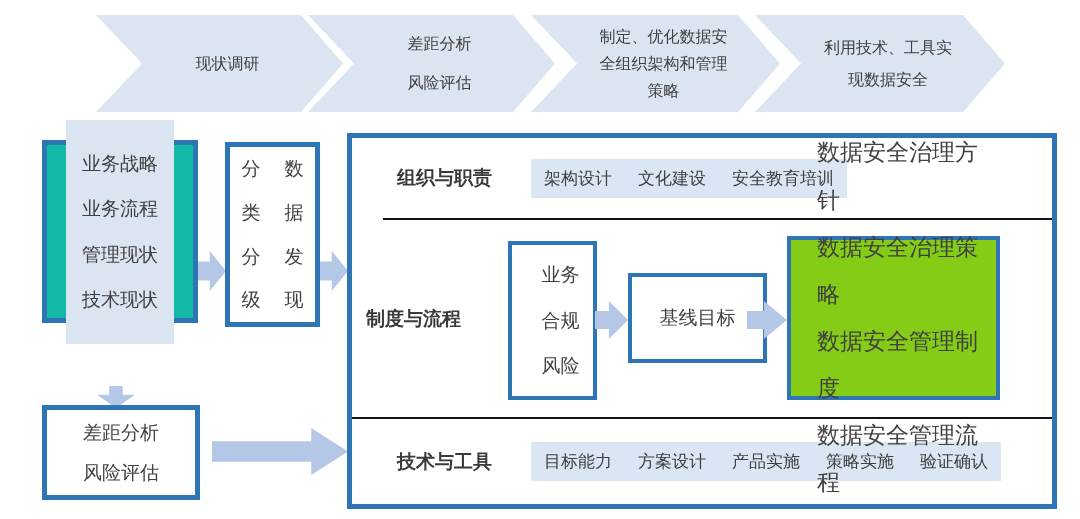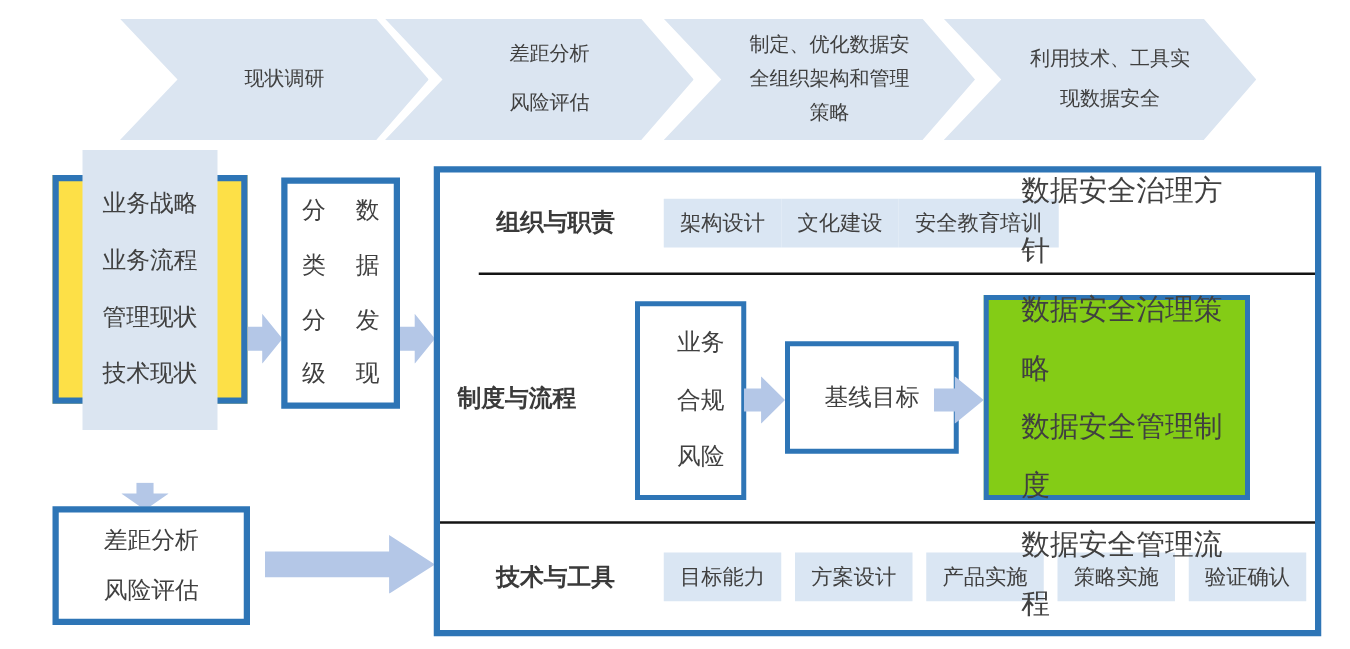--- a/index.html
+++ b/index.html
@@ -23,21 +23,21 @@
              padding-left:26px;padding-right:10px;line-height:1.7;}
   .chev1{left:96px;width:247px;}
   .chev2{left:308px;width:247px;}
   .chev3{left:531px;width:249px;}
   .chev4{left:755px;width:250px;}
   .chev2 .chev-text{line-height:2.4;}
   .chev4 .chev-text{line-height:2.0;}
 
   
   .box-current{position:absolute;left:42px;top:140px;width:156px;height:183px;
-               border:5px solid var(--c-border);background:#fde047;
+               border:5px solid var(--c-border);background:#14b8a6;
                display:flex;align-items:center;justify-content:center;}
   .box-current-inner{width:108px;height:224px;background:var(--c-light);
                display:flex;align-items:center;justify-content:center;
                font-size:19px;line-height:2.37;white-space:pre-line;text-align:center;}
   .box-classify{position:absolute;left:225px;top:142px;width:95px;height:185px;
                border:5px solid var(--c-border);background:#fff;
                display:flex;align-items:center;justify-content:center;gap:24px;}
   .vcol{font-size:19px;line-height:2.3;white-space:pre-line;text-align:center;}
   .box-gap{position:absolute;left:42px;top:405px;width:158px;height:95px;
                border:5px solid var(--c-border);background:#fff;
@@ -58,21 +58,21 @@
 
   
   .main-box{position:absolute;left:347px;top:133px;width:710px;height:376px;
             border:5px solid var(--c-border);background:#fff;display:flex;flex-direction:column;}
   .mrow{display:flex;align-items:center;padding-left:14px;margin-left:31px;}
   .row1{height:82px;border-bottom:2px solid var(--c-divider);}
   .row3{flex:1;}
   .row-label{font-size:19px;font-weight:700;color:var(--c-label);width:134px;flex:none;}
   .tags{display:flex;align-items:center;}
   .row1 .tags{}
-  .row3 .tags{gap:11px;font-family:Liberation Serif, serif;}
+  .row3 .tags{font-family:Liberation Serif, serif;}
   .tag{background:var(--c-tag);color:var(--c-text);font-size:17px;padding:8px 13px;white-space:nowrap;}
 
   .row2{position:relative;height:199px;border-bottom:2px solid var(--c-divider);}
   .row2 .row-label{position:absolute;left:14px;top:50%;transform:translateY(-50%);}
   .box-compliance{position:absolute;left:156px;top:21px;width:89px;height:159px;
             border:4px solid var(--c-border);background:#fff;
             display:flex;align-items:center;justify-content:center;
             font-size:19px;line-height:2.4;white-space:pre-line;text-align:center;padding-left:16px;}
   .box-baseline{position:absolute;left:276px;top:53px;width:139px;height:90px;
             border:4px solid var(--c-border);background:#fff;

